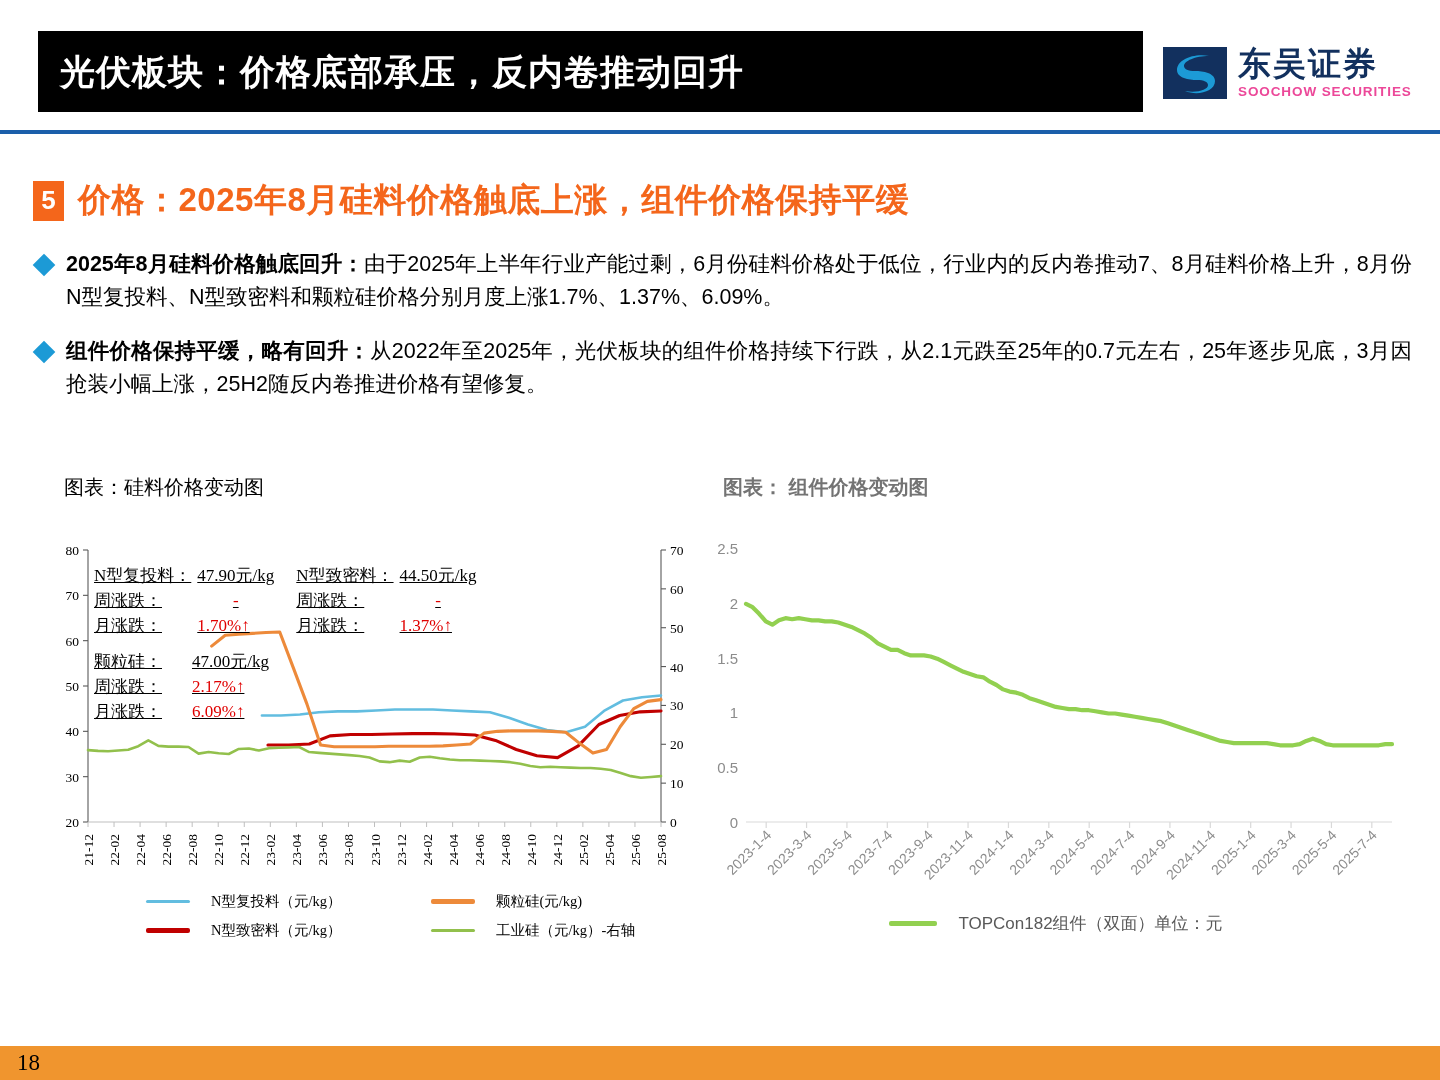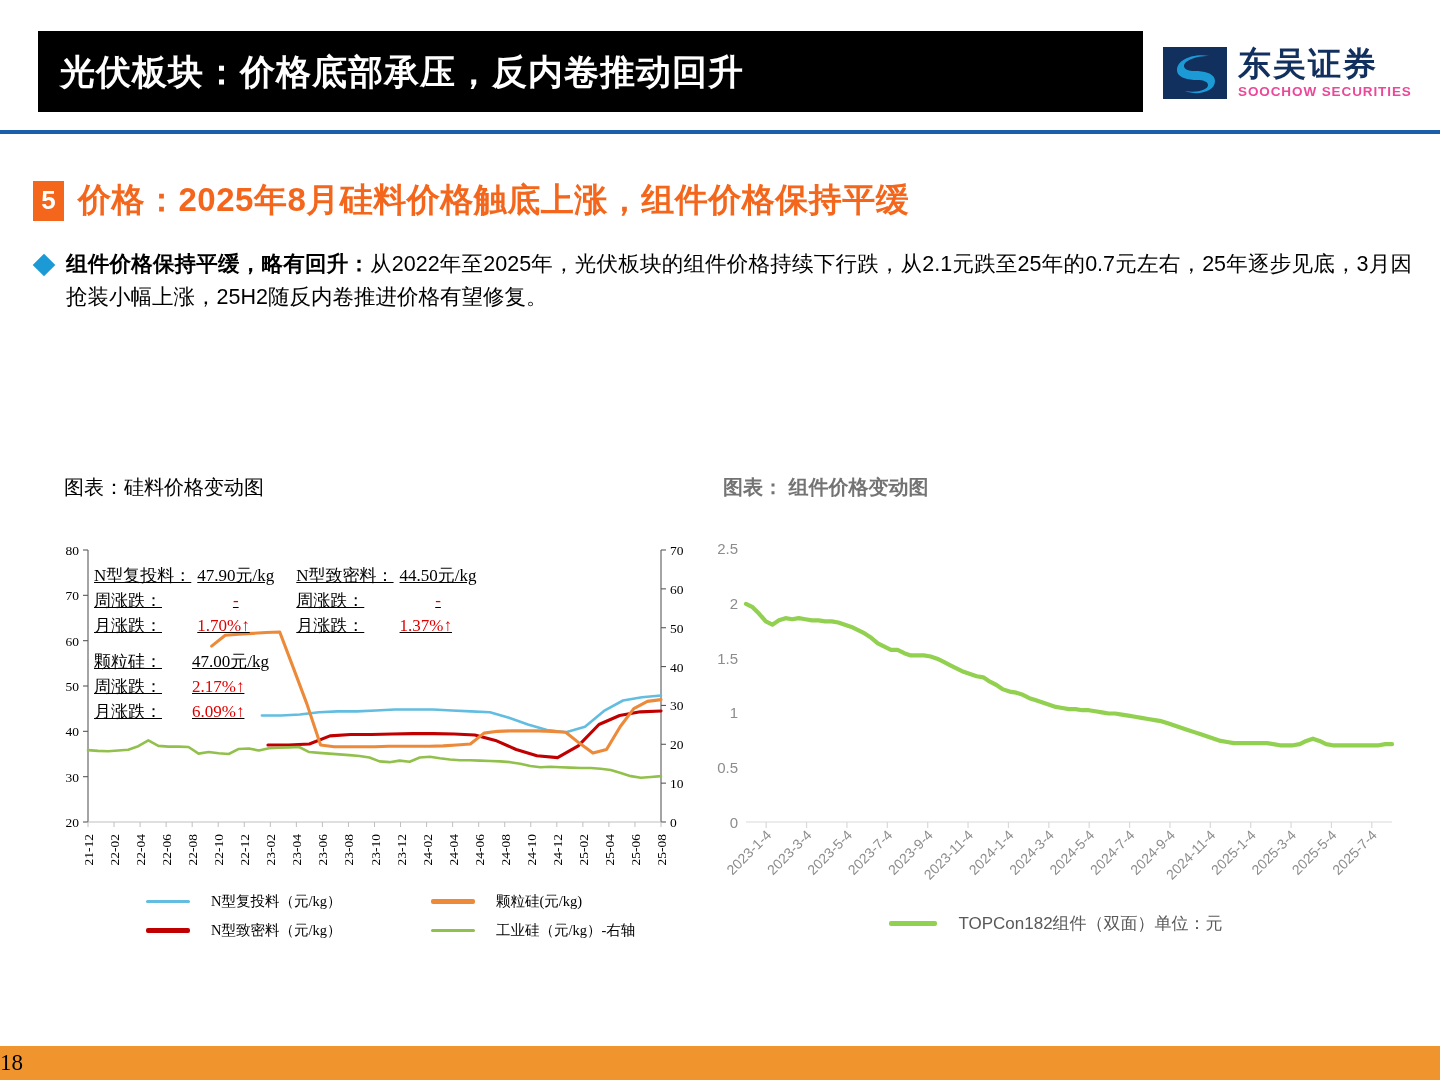--- a/index.html
+++ b/index.html
@@ -104,21 +104,21 @@
   .lg-item { display: flex; align-items: center; gap: 21px; white-space: nowrap; }
   .lg-swatch { display:block; width: 44px; height: 3.5px; border-radius: 2px; }
   .lg-swatch.thick { height: 5px; }
 
   
   .footer {
     position: absolute; left: 0; top: 1046px; width: 1440px; height: 34px;
     background: #f0952e;
     display: flex; align-items: center;
   }
-  .footer-page { font-size: 23px; color: #000; font-weight: normal;
+  .footer-page { margin-left: 17px; font-size: 23px; color: #000; font-weight: normal;
                  font-family: "Liberation Serif","DejaVu Serif",serif; text-align: right; }
   .footer-src  { margin-left: 28px; font-size: 19.5px; color: #000; font-weight: bold; }
 </style>
 </head>
 <body>
 
 <div class="page">
 
   <div class="header-band">
     <div class="header-title">光伏板块：价格底部承压，反内卷推动回升</div>
@@ -137,20 +137,26 @@
   </div>
   <div class="header-rule"></div>
 
   <div class="section-row">
     <div class="section-num">5</div>
     <div class="section-title">价格：2025年8月硅料价格触底上涨，组件价格保持平缓</div>
   </div>
 
   <div class="bullets">
 
+    <div class="bullet">
+      <span class="bullet-marker"></span>
+      <div class="bullet-body">
+        <span class="bullet-lead">2025年8月硅料价格触底回升：</span><span>由于2025年上半年行业产能过剩，6月份硅料价格处于低位，行业内的反内卷推动7、8月硅料价格上升，8月份N型复投料、N型致密料和颗粒硅价格分别月度上涨1.7%、1.37%、6.09%。</span>
+      </div>
+    </div>
 
     <div class="bullet">
       <span class="bullet-marker"></span>
       <div class="bullet-body">
         <span class="bullet-lead">组件价格保持平缓，略有回升：</span><span>从2022年至2025年，光伏板块的组件价格持续下行跌，从2.1元跌至25年的0.7元左右，25年逐步见底，3月因抢装小幅上涨，25H2随反内卷推进价格有望修复。</span>
       </div>
     </div>
 
   </div>
 

